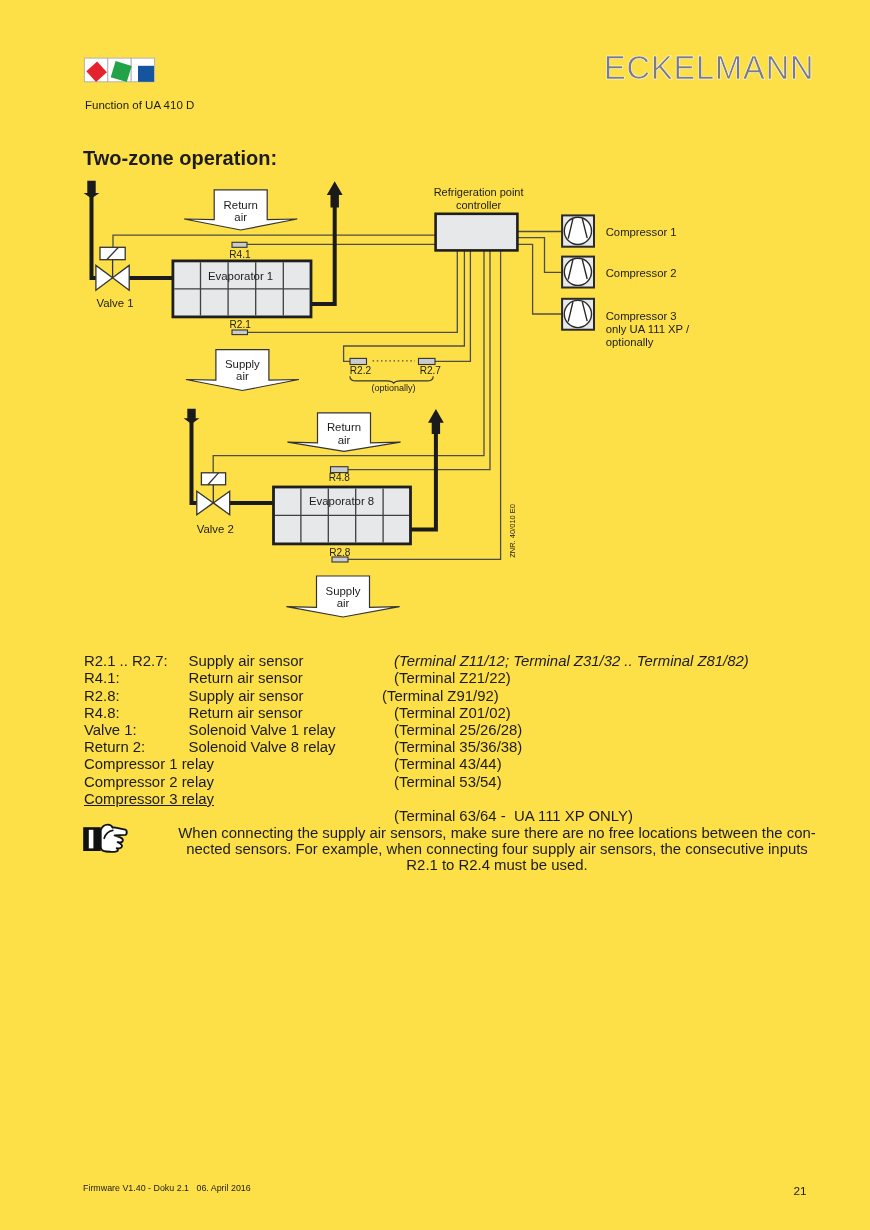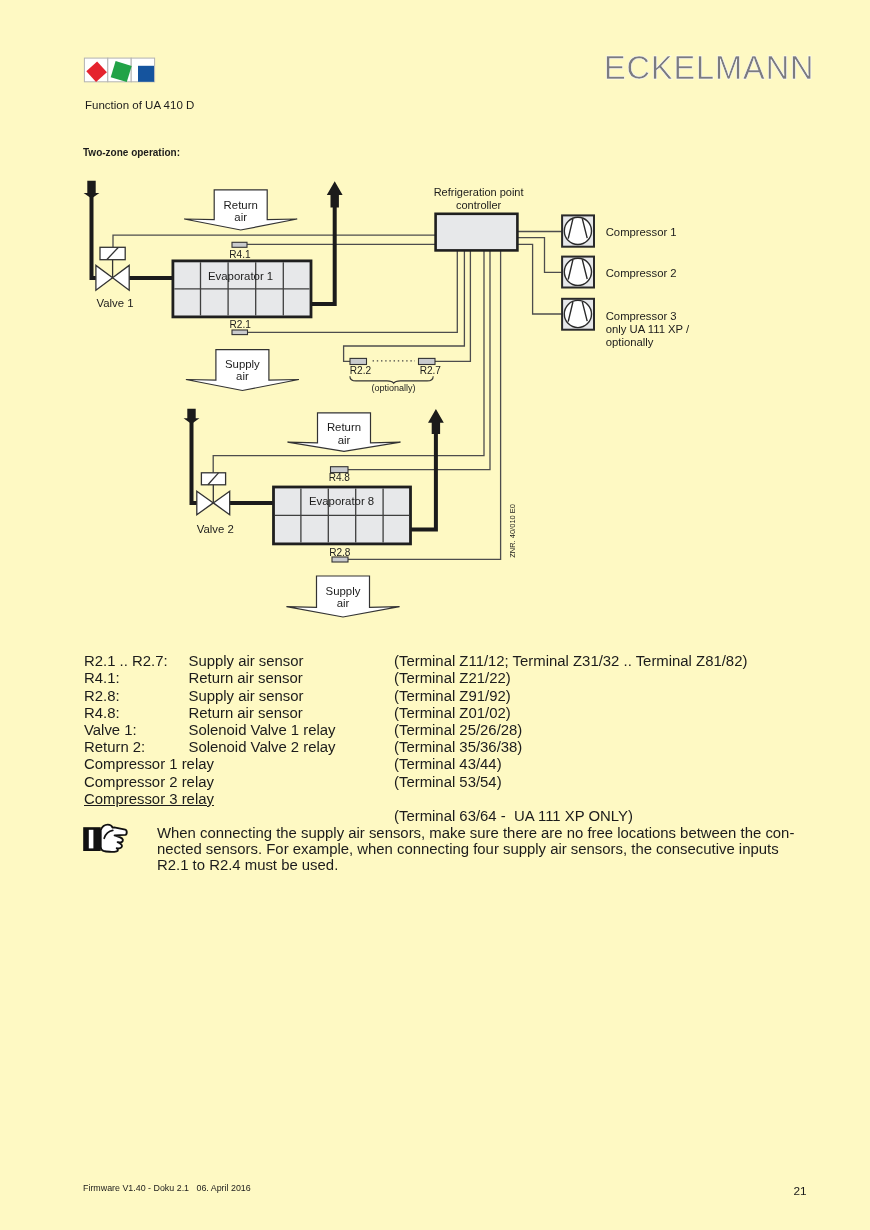--- a/index.html
+++ b/index.html
@@ -1,28 +1,28 @@
 <!DOCTYPE html>
 <html><head>
 <meta charset="utf-8">
 <style>
   html,body{margin:0;padding:0;background:#fff;}
-  #page{position:relative;width:870px;height:1230px;background:#fef9c3;overflow:hidden;
+  #page{position:relative;width:870px;height:1230px;background:#fde047;overflow:hidden;
         font-family:"Liberation Sans",sans-serif;color:#1c1c1c;}
   .abs{position:absolute;}
 </style>
 </head>
 <body>
 <div id="page">
 
   <div class="abs" style="left:604px;top:50px;font-size:32.5px;color:#7b7b80;letter-spacing:0.9px;-webkit-text-stroke:0.55px #fff;">ECKELMANN</div>
 
   <div class="abs" style="left:85px;top:99px;font-size:11.5px;">Function of UA 410 D</div>
 
-  <div class="abs" style="left:83px;top:147px;font-size:10px;font-weight:bold;">Two-zone operation:</div>
+  <div class="abs" style="left:83px;top:147px;font-size:20px;font-weight:bold;">Two-zone operation:</div>
 
   <svg class="abs" style="left:0;top:0;" width="870" height="1230" viewBox="0 0 870 1230">
 
     <g>
       <rect x="84.4" y="58.1" width="23.4" height="23.7" fill="#fff" stroke="#b3b3b3" stroke-width="1"></rect>
       <rect x="107.8" y="58.1" width="23.4" height="23.7" fill="#fff" stroke="#b3b3b3" stroke-width="1"></rect>
       <rect x="131.2" y="58.1" width="23.4" height="23.7" fill="#fff" stroke="#b3b3b3" stroke-width="1"></rect>
       <g transform="translate(96.6,71.7) rotate(48)">
           <rect x="-7.3" y="-7.3" width="14.6" height="14.6" fill="#e5232e"></rect>
         </g>
@@ -168,45 +168,45 @@
       <g fill="#fff" stroke="#111" stroke-width="1.9" stroke-linejoin="round" stroke-linecap="round">
         <path d="M100.7,830.2 C101.8,827.2 104.5,824.6 107.8,824.6 C110.3,824.6 111.9,825.9 112.6,827.6 L114.2,827.4 L125.3,829.6 C127.2,830 127.2,834.6 125.3,834.9 L114.6,835.4 C116.6,836.2 120.6,837 122.1,838.5 C123.9,840.3 122.4,842.6 119.9,842.4 L117.6,842.2 C119.9,843.2 122.2,844.7 121.9,846.3 C121.6,848.2 118.9,848.7 116.7,848.2 C118.2,849.2 118.4,850.8 116.6,851.3 C113.3,852.2 106.2,851.9 103.4,850.9 C101.6,850.2 100.8,848.9 100.7,847 Z"></path>
       </g>
       <path d="M104.2,838.3 C105.5,834.4 108.8,831 112.8,830.4" fill="none" stroke="#111" stroke-width="1.7" stroke-linecap="round"></path>
     </g>
   </svg>
 
   <div class="abs" style="left:0;top:653.3px;width:746px;height:160px;font-size:14.9px;line-height:17.2px;white-space:nowrap;">
     <div class="abs" style="left:84px;top:0;">R2.1 .. R2.7:</div>
       <div class="abs" style="left:188.5px;top:0;">Supply air sensor</div>
-      <div class="abs" style="left:394px;top:0;">(Terminal Z11/12; Terminal Z31/32 .. Terminal Z81/82)</div>
+      <div class="abs" style="left:394px;top:0;font-style:italic;">(Terminal Z11/12; Terminal Z31/32 .. Terminal Z81/82)</div>
     <div class="abs" style="left:84px;top:17.2px;">R4.1:</div>
       <div class="abs" style="left:188.5px;top:17.2px;">Return air sensor</div>
       <div class="abs" style="left:394px;top:17.2px;">(Terminal Z21/22)</div>
     <div class="abs" style="left:84px;top:34.4px;">R2.8:</div>
       <div class="abs" style="left:188.5px;top:34.4px;">Supply air sensor</div>
-      <div class="abs" style="left:394px;top:34.4px;text-align:center;">(Terminal Z91/92)</div>
+      <div class="abs" style="left:382px;top:34.4px;text-align:center;">(Terminal Z91/92)</div>
     <div class="abs" style="left:84px;top:51.6px;">R4.8:</div>
       <div class="abs" style="left:188.5px;top:51.6px;">Return air sensor</div>
       <div class="abs" style="left:394px;top:51.6px;">(Terminal Z01/02)</div>
     <div class="abs" style="left:84px;top:68.8px;">Valve 1:</div>
       <div class="abs" style="left:188.5px;top:68.8px;text-align:center;">Solenoid Valve 1 relay</div>
       <div class="abs" style="left:394px;top:68.8px;">(Terminal 25/26/28)</div>
     <div class="abs" style="left:84px;top:86px;">Return 2:</div>
-      <div class="abs" style="left:188.5px;top:86px;">Solenoid Valve 2 relay</div>
+      <div class="abs" style="left:188.5px;top:86px;">Solenoid Valve 8 relay</div>
       <div class="abs" style="left:394px;top:86px;">(Terminal 35/36/38)</div>
     <div class="abs" style="left:84px;top:103.2px;">Compressor 1 relay</div>
       <div class="abs" style="left:394px;top:103.2px;">(Terminal 43/44)</div>
     <div class="abs" style="left:84px;top:120.4px;">Compressor 2 relay</div>
       <div class="abs" style="left:394px;top:120.4px;">(Terminal 53/54)</div>
     <div class="abs" style="left:84px;top:137.6px;text-decoration:underline;">Compressor 3 relay</div>
       <div class="abs" style="left:394px;top:155px;text-align:center;">(Terminal 63/64 -&nbsp; UA 111 XP ONLY)</div>
   </div>
 
-  <div class="abs" style="left:157px;top:824.5px;width:680px;font-size:14.9px;line-height:16.1px;">
+  <div class="abs" style="left:157px;top:824.5px;width:680px;font-size:14.9px;line-height:16.1px;text-align:center;">
     When connecting the supply air sensors, make sure there are no free locations between the con-<br>
     nected sensors. For example, when connecting four supply air sensors, the consecutive inputs<br>
     R2.1 to R2.4 must be used.
   </div>
 
   <div class="abs" style="left:83px;top:1183px;font-size:8.9px;">Firmware V1.40 - Doku 2.1&nbsp;&nbsp; 06. April 2016</div>
   <div class="abs" style="left:793.5px;top:1183.5px;font-size:11.8px;">21</div>
 
 </div>
 

